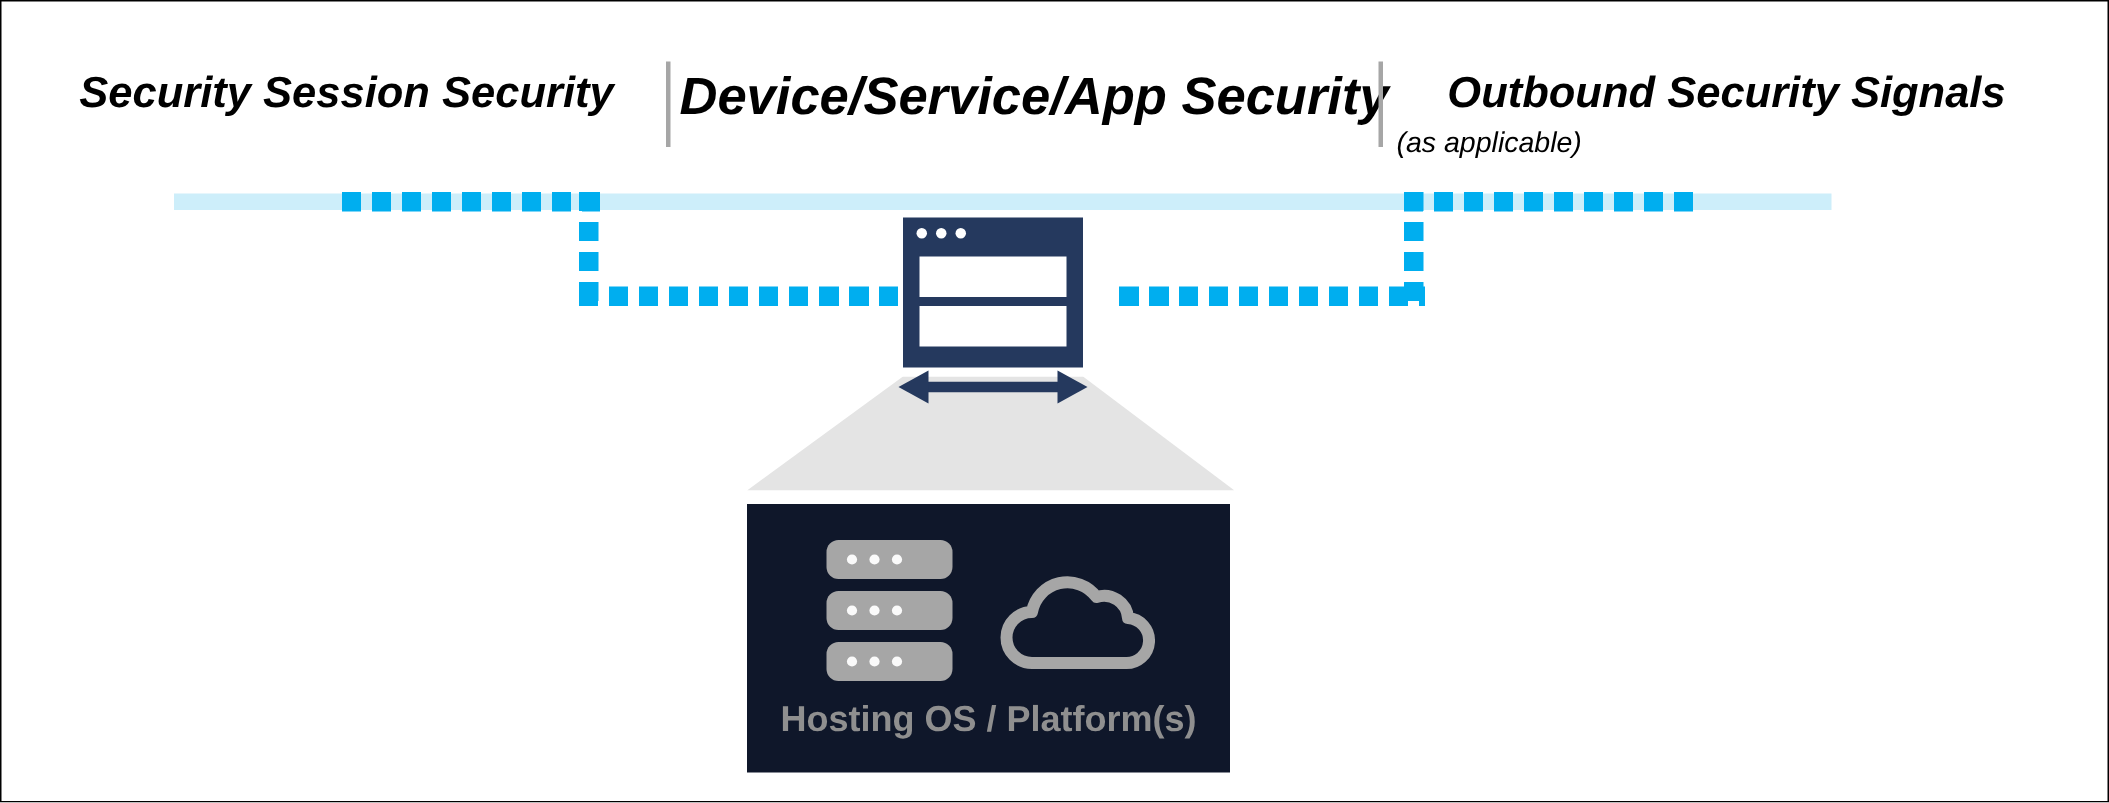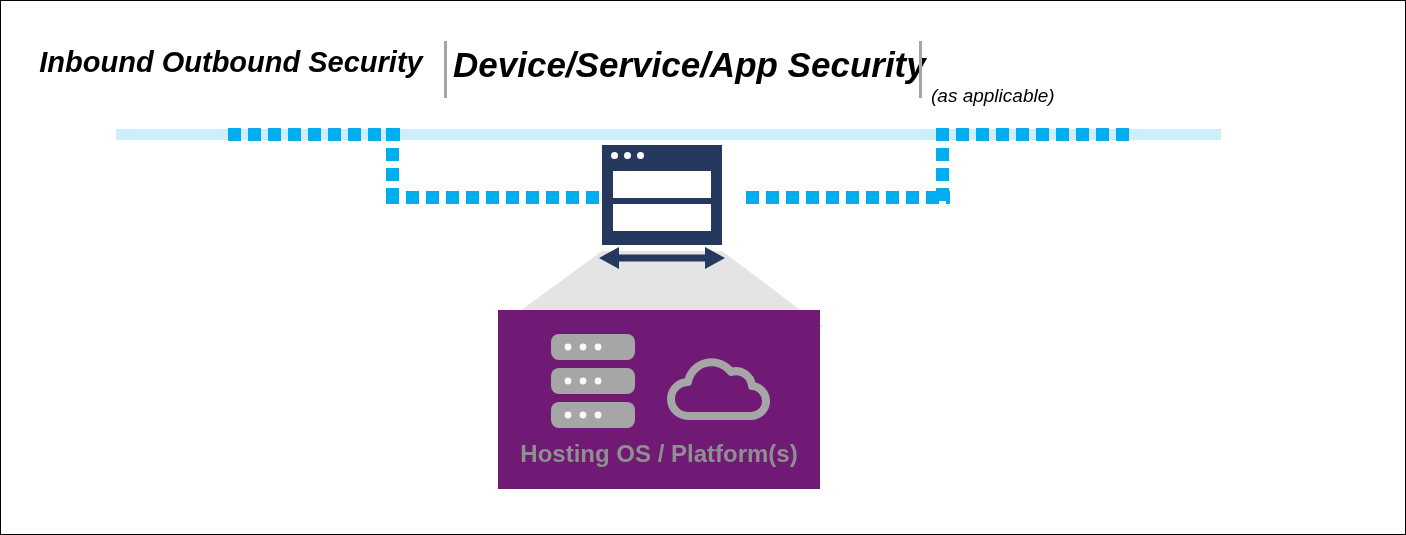--- a/index.html
+++ b/index.html
@@ -115,24 +115,24 @@
     left: 497px;
     top: 250px;
     width: 325px;
     height: 76px;
   }
 
   
   #hosting-box {
     position: absolute;
     left: 497px;
-    top: 309px;
+    top: 335px;
     width: 322px;
     height: 179px;
-    background: #701a75;
+    background: #0f172a;
   }
   #hosting-label {
     position: absolute;
     left: 0;
     top: 130px;
     width: 100%;
     text-align: center;
     font-size: 24px;
     font-weight: bold;
     color: #8f8f8f;
@@ -196,28 +196,29 @@
     top: 243px;
     width: 130px;
     height: 28px;
   }
 </style>
 </head>
 <body>
 
 <div id="canvas">
 
-  <div id="hdr-inbound" class="hdr">Inbound Outbound Security</div>
+  <div id="hdr-inbound" class="hdr">Security Session Security</div>
 
   <div id="divider-1" class="hdr-divider"></div>
 
   <div id="hdr-device" class="hdr">Device/Service/App Security</div>
 
   <div id="divider-2" class="hdr-divider"></div>
 
+  <div id="hdr-outbound" class="hdr">Outbound Security Signals</div>
 
   <div id="hdr-outbound-sub">(as applicable)</div>
 
   <div id="session-bar"></div>
 
   <div id="dots-left-top" class="dot-row"></div>
   <div id="dots-left-down" class="dot-col"></div>
   <div id="dots-left-bot" class="dot-row"></div>
 
   <div id="dots-right-bot" class="dot-row"></div>

